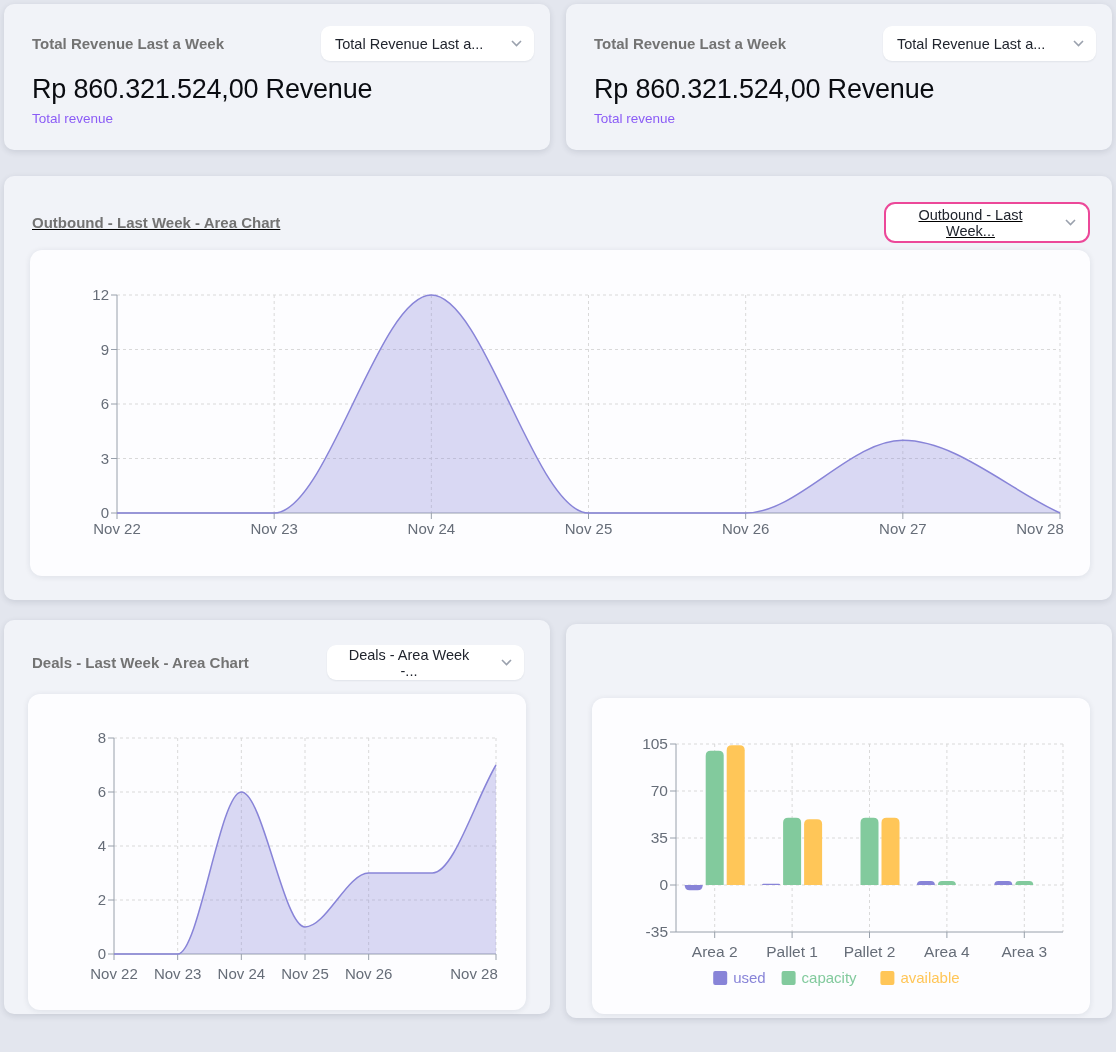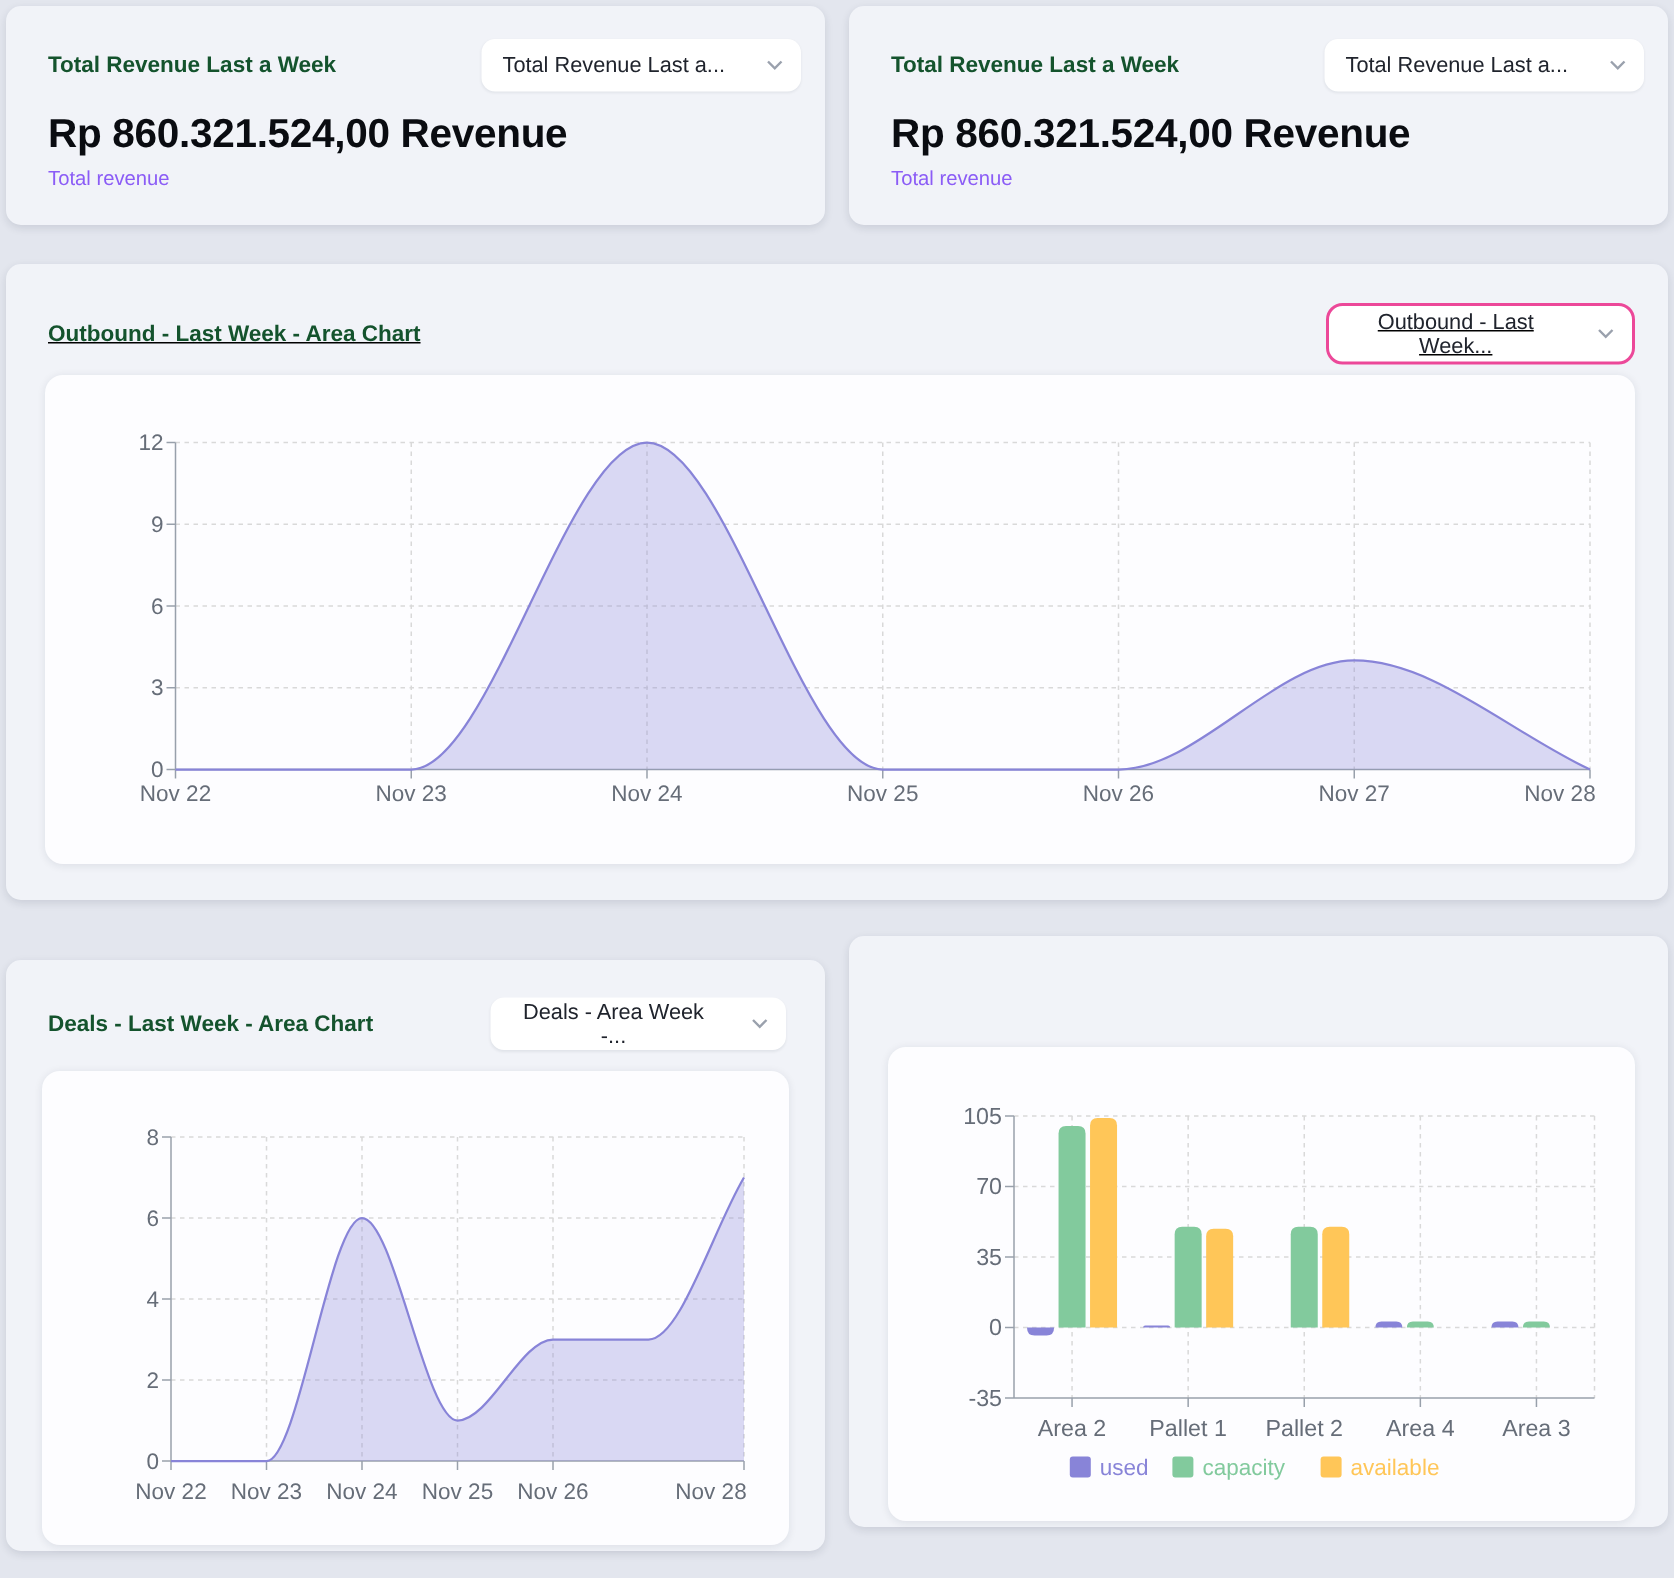--- a/index.html
+++ b/index.html
@@ -3,29 +3,29 @@
 <meta charset="utf-8">
 <style>
   html,body{margin:0;padding:0;width:1116px;height:1052px;overflow:hidden;
     background:#e3e6ee;font-family:"Liberation Sans","DejaVu Sans",sans-serif;}
   .page{position:relative;width:1116px;height:1052px;}
   .card{position:absolute;background:#f1f3f8;border-radius:10px;
     box-shadow:0 2px 6px rgba(23,32,56,.12);}
   #card-rev-a{left:4px;top:4px;width:546px;height:146px;}
   #card-rev-b{left:566px;top:4px;width:546px;height:146px;}
   #card-outbound{left:4px;top:176px;width:1108px;height:424px;}
-  #card-deals{left:4px;top:640px;width:546px;height:394px;}
+  #card-deals{left:4px;top:620px;width:546px;height:394px;}
   #card-sector{left:566px;top:624px;width:546px;height:394px;}
   .card-head{display:flex;justify-content:space-between;align-items:center;
     padding:22px 16px 0 28px;}
   #card-outbound .card-head{padding:26px 22px 0 28px;text-decoration:underline;}
   #card-deals .card-head,#card-sector .card-head{padding:25px 26px 0 28px;}
   #card-sector .card-head{padding-right:22px;}
-  .card-title{font-size:15px;font-weight:600;color:#14532d;margin:0;}
-  .stat-value{font-size:27px;font-weight:700;color:#0a0c11;
+  .card-title{font-size:15px;font-weight:600;color:#737373;margin:0;}
+  .stat-value{font-size:27px;font-weight:400;color:#0a0c11;
     margin:11px 0 0 28px;line-height:34px;letter-spacing:-.2px;}
   .stat-sub{font-size:13.5px;color:#8b5cf6;margin:5px 16px 0 28px;}
   .dd{display:inline-flex;align-items:center;justify-content:space-between;
     background:#ffffff;border:none;border-radius:9px;height:35px;
     padding:0 12px 0 14px;font-family:inherit;font-size:14.5px;color:#20242d;
     box-shadow:0 1px 2px rgba(16,24,40,.07);cursor:pointer;gap:24px;}
   .dd .chev{flex:0 0 auto;}
   #dd-rev-a,#dd-rev-b{width:213px;}
   #dd-deals{width:197px;}
   #dd-sector{width:197px;}

